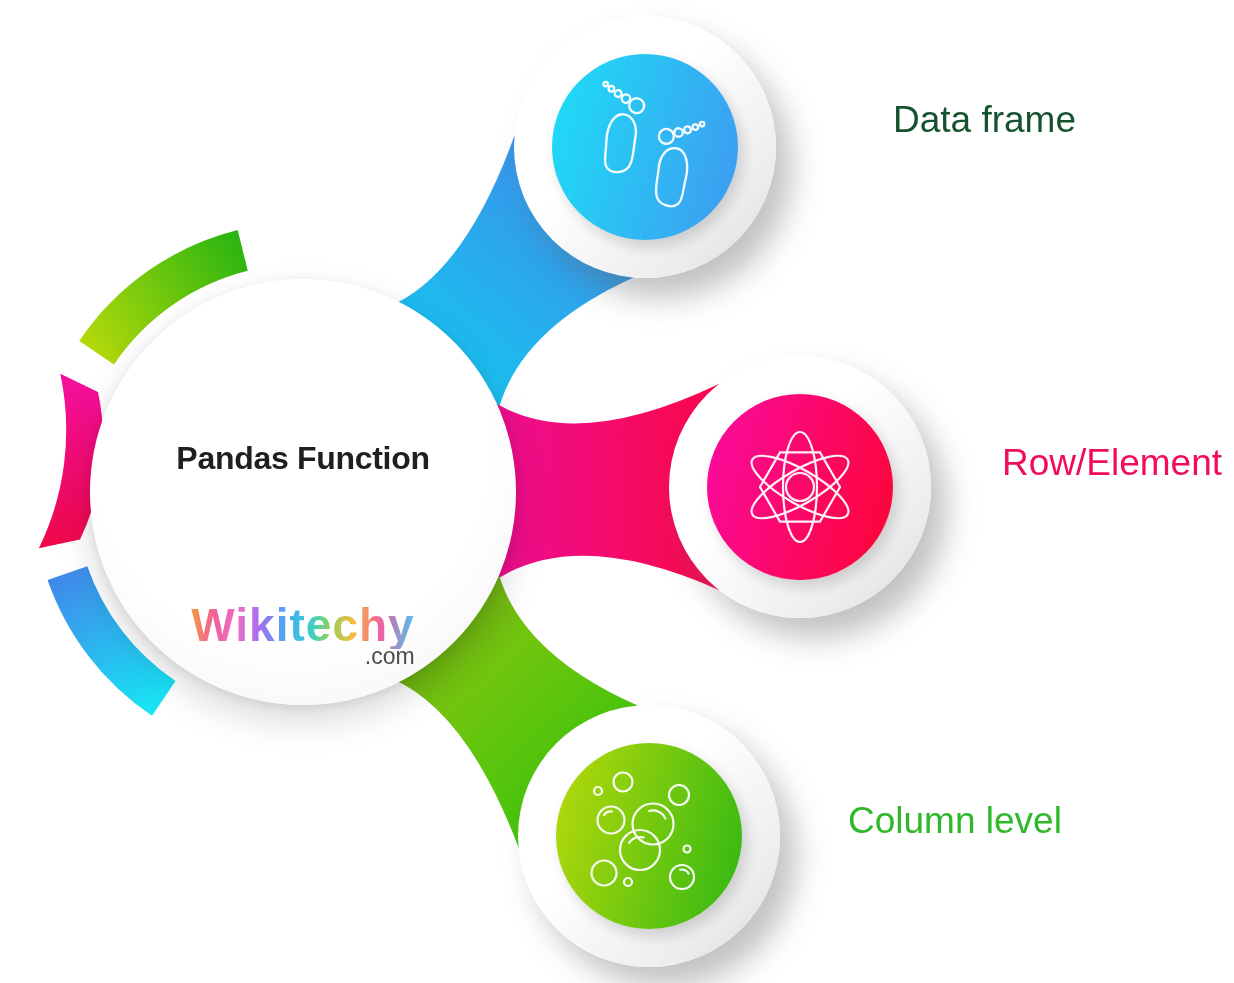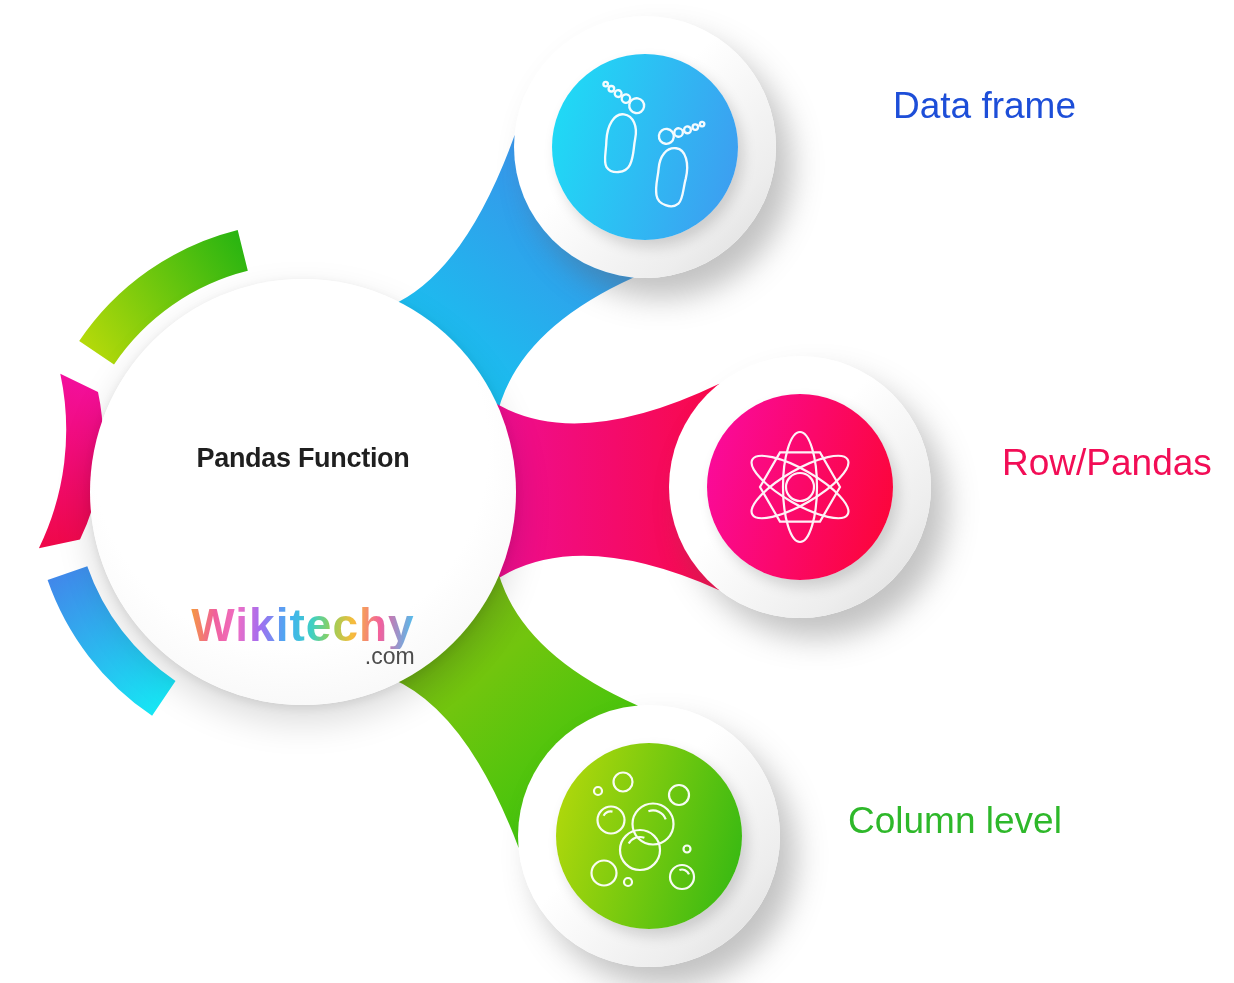--- a/index.html
+++ b/index.html
@@ -10,21 +10,21 @@
   svg.links{position:absolute;left:0;top:0;}
 
   
   .hub{
     position:absolute;left:90px;top:279px;width:426px;height:426px;border-radius:50%;
     background:radial-gradient(circle at 47% 40%, #ffffff 58%, #f7f7f7 80%, #e8e8e8 100%);
     box-shadow:0 16px 36px rgba(0,0,0,.15), 0 3px 10px rgba(0,0,0,.08);
   }
   .hub-title{
     position:absolute;top:158px;left:0;width:100%;text-align:center;
-    font-weight:bold;font-size:27px;line-height:42px;color:#1f1f1f;letter-spacing:-.3px;
+    font-weight:bold;font-size:32px;line-height:42px;color:#1f1f1f;letter-spacing:-.3px;
   }
   .logo-wrap{position:absolute;top:298px;left:0;width:100%;text-align:center;}
   .logo-inner{display:inline-block;margin-top:24px;}
   .logo-text{
     display:block;font-weight:bold;font-size:46px;line-height:48px;letter-spacing:1px;
     background:linear-gradient(94deg,#f59b3c 0%,#f0609d 11%,#ef6ec5 21%,#a46df0 31%,
       #41b0f2 44%,#3fd0c4 54%,#8ed05c 62%,#f7bc3b 72%,#f2609e 84%,#42c7f5 100%);
     -webkit-background-clip:text;background-clip:text;color:transparent;
   }
   .logo-com{display:block;text-align:right;margin-top:-6px;font-size:23px;color:#4c4c4c;}
@@ -45,21 +45,21 @@
     box-shadow:5px 7px 14px rgba(0,0,0,.15);
   }
   .inner-blue {background:linear-gradient(105deg,#1ddff6 0%,#3f99f0 100%);}
   .inner-pink {background:linear-gradient(105deg,#fa0ba2 0%,#fc0532 100%);}
   .inner-green{background:linear-gradient(105deg,#b9da0b 0%,#2fb713 100%);}
   .icon-svg *{stroke:#ffffff;fill:none;stroke-width:2.2;}
   .icon-svg{opacity:.95;}
 
   
   .label{position:absolute;font-size:37px;line-height:44px;}
-  .label-blue {left:893px;top:84px;color:#1d4ed8;text-align:right;}
+  .label-blue {left:893px;top:98px;color:#14532d;text-align:right;}
   .label-pink {left:1002px;top:441px;color:#f20d56;}
   .label-green{left:848px;top:799px;color:#2eb82a;}
 </style>
 </head>
 <body>
 
 <div class="stage">
 
   <svg class="links" width="1234" height="983" viewBox="0 0 1234 983">
     <defs>
@@ -157,16 +157,16 @@
         <circle cx="38" cy="13" r="3.5"></circle>
         <circle cx="33" cy="41" r="12"></circle>
         <path d="M 30.4 34 A 7.5 7.5 0 0 1 40 38.4"></path>
         <circle cx="-45" cy="37" r="12.5"></circle>
         <circle cx="-21" cy="46" r="4"></circle>
       </svg>
     </div>
   </div>
 
   <div class="label label-blue">Data frame</div>
-  <div class="label label-pink">Row/Pandas</div>
+  <div class="label label-pink">Row/Element</div>
   <div class="label label-green">Column level</div>
 
 </div>
 
 </body></html>

